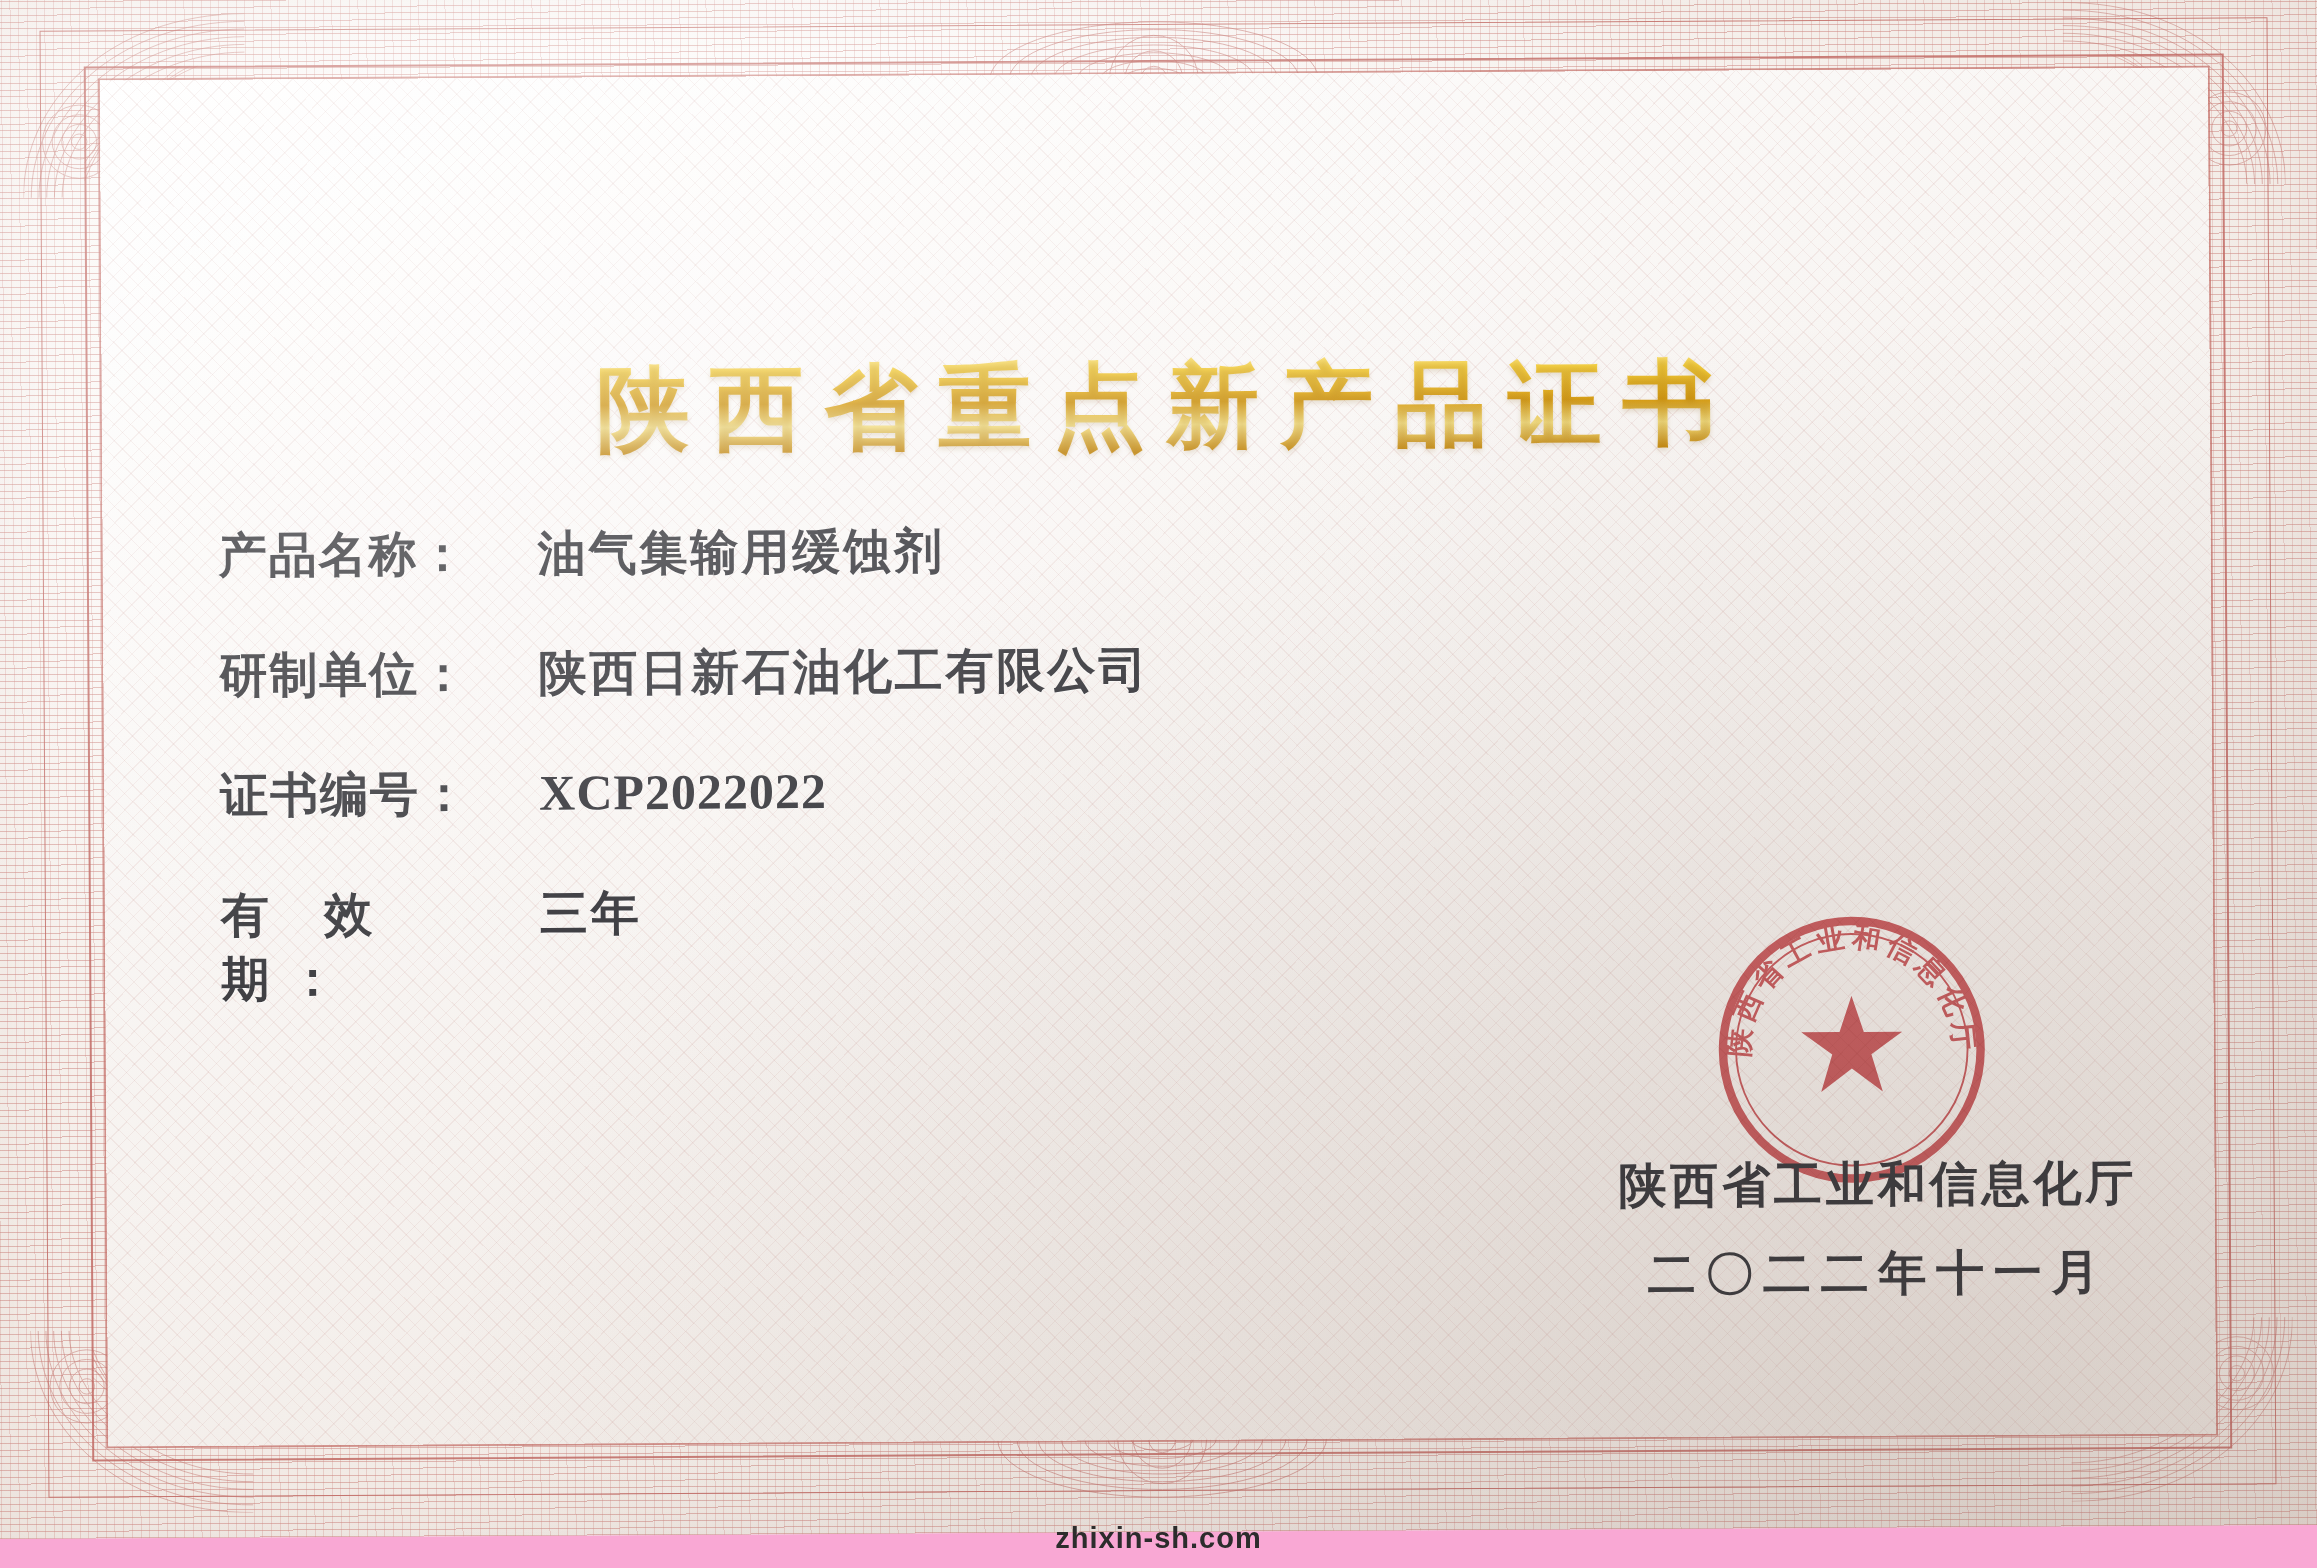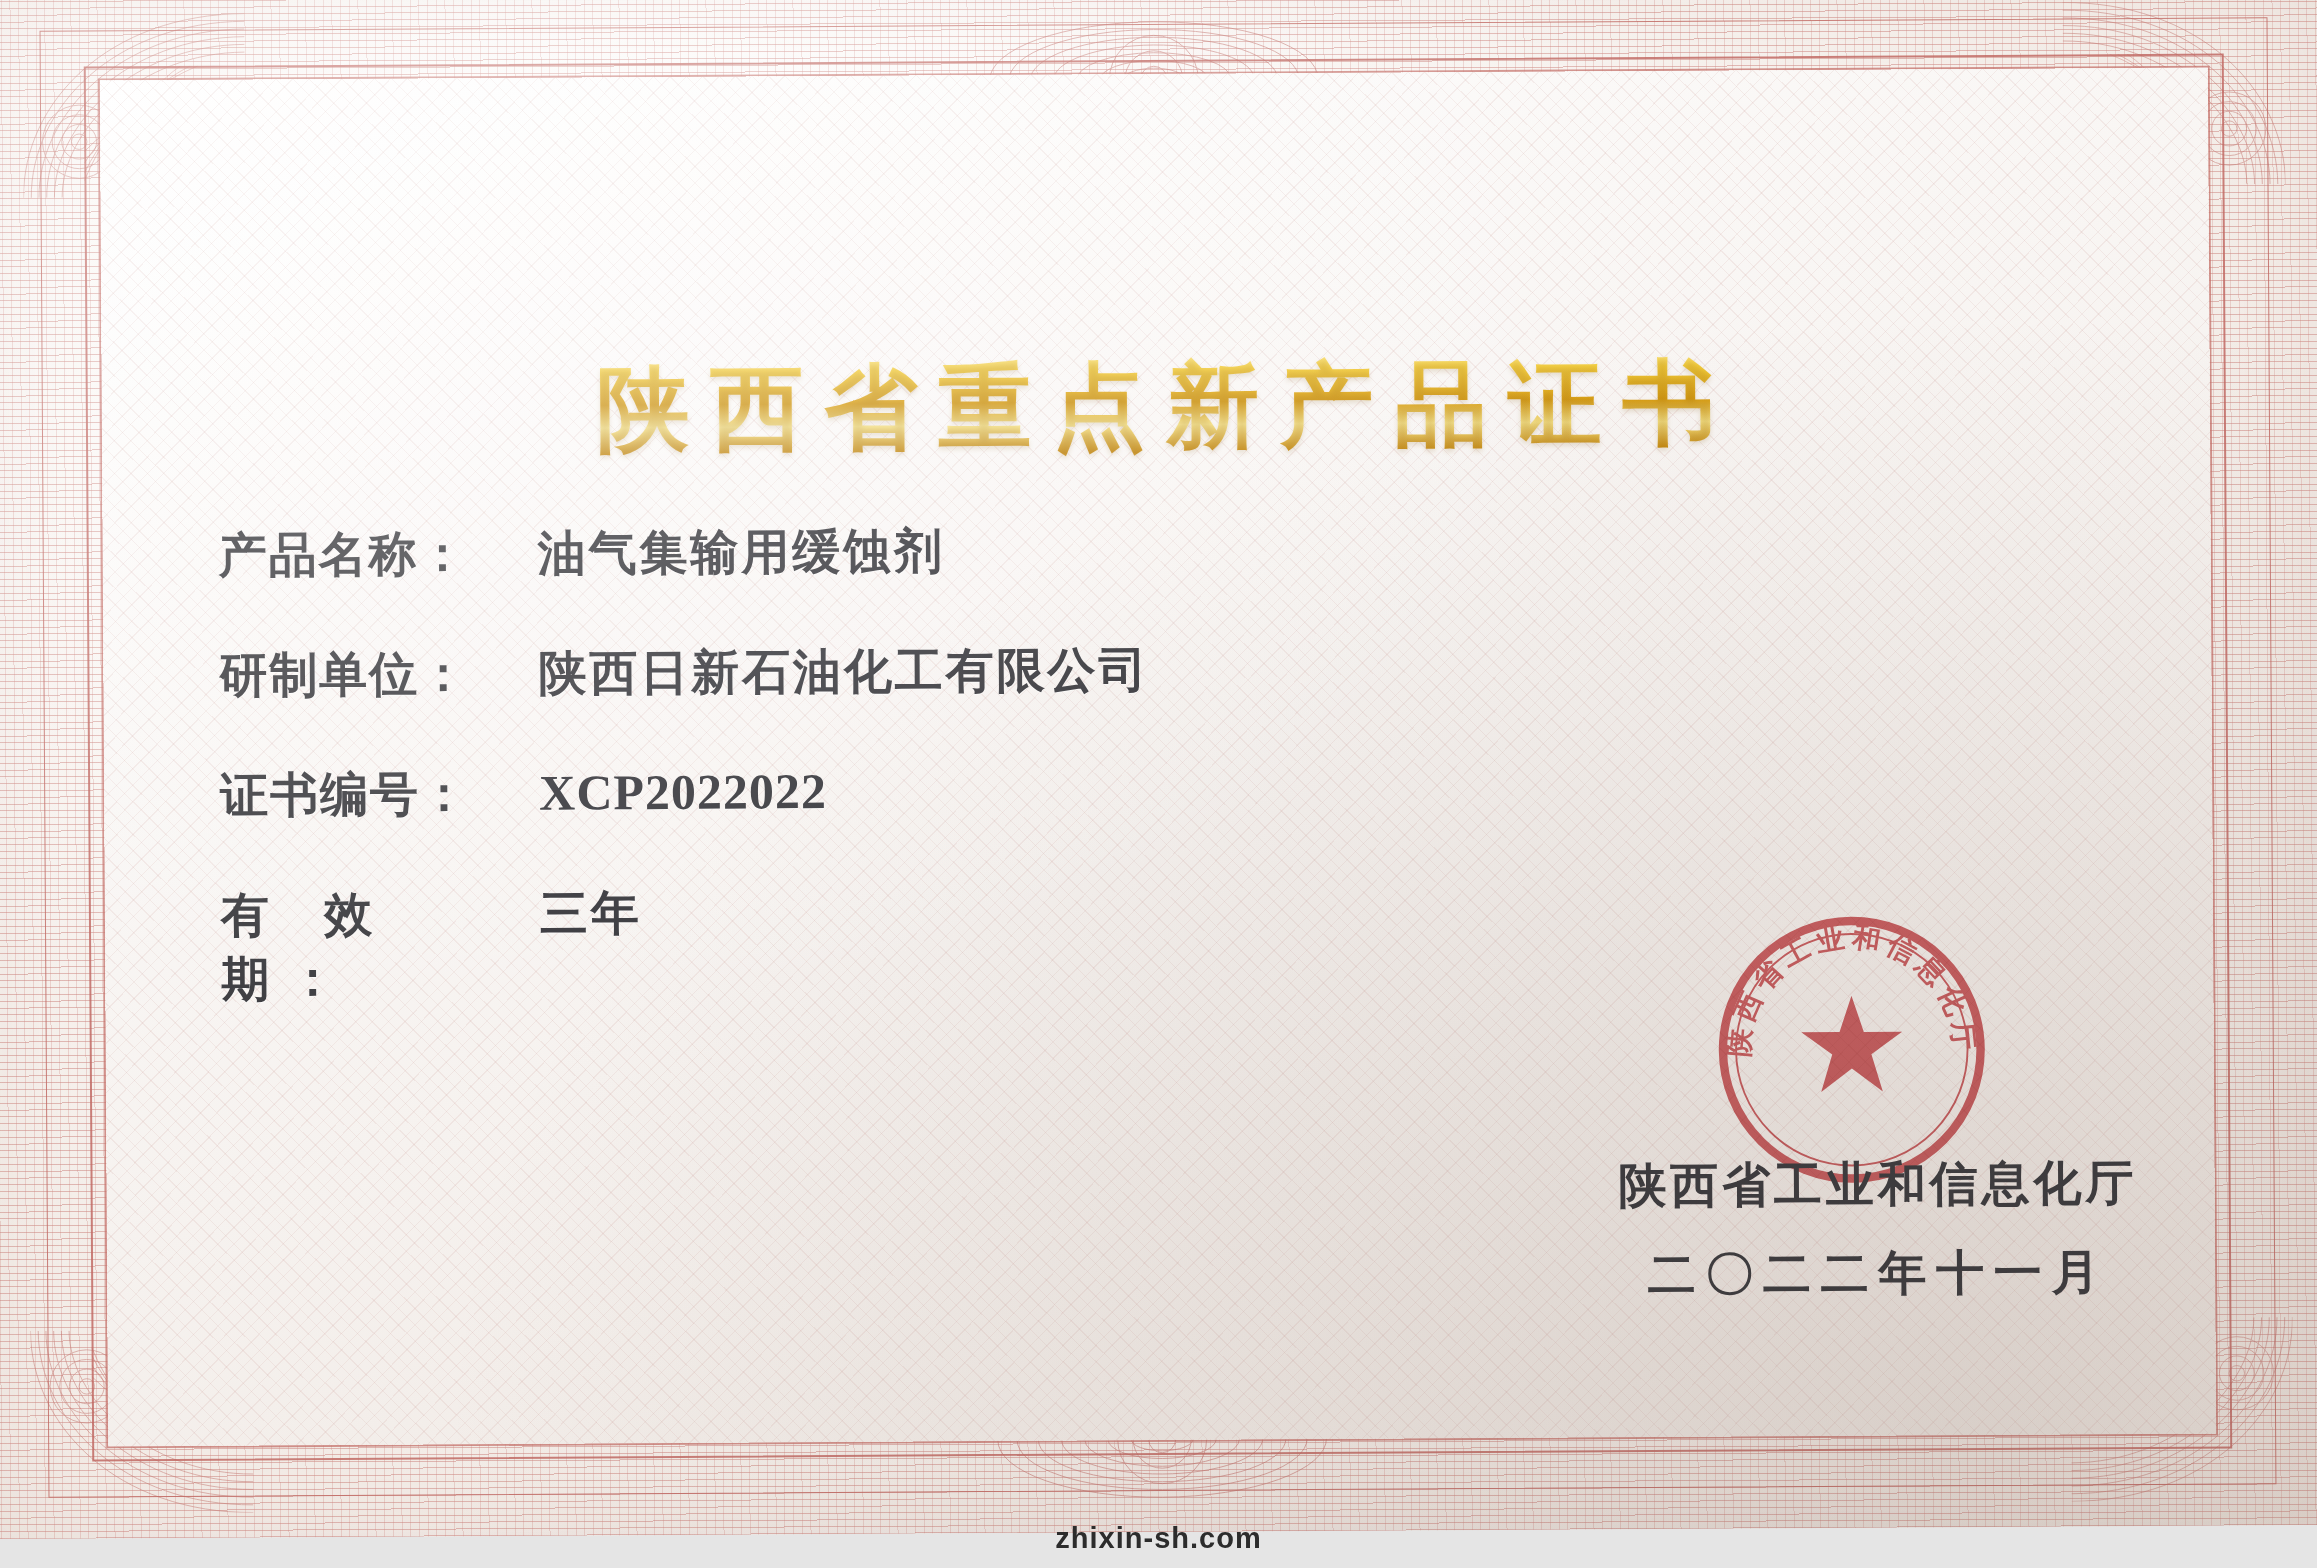--- a/index.html
+++ b/index.html
@@ -12,21 +12,21 @@
     height: 1568px;
     overflow: hidden;
     font-family: "Liberation Serif", "DejaVu Serif", serif;
   }
 
   
   #certificate-photo {
     position: relative;
     width: 2317px;
     height: 1568px;
-    background: #e5e5e5;
+    background: #f9a8d4;
     overflow: hidden;
   }
 
   
   #paper-sheet {
     position: absolute;
     left: -11.6px;
     top: -13.5px;
     width: 2340px;
     height: 1545px;

